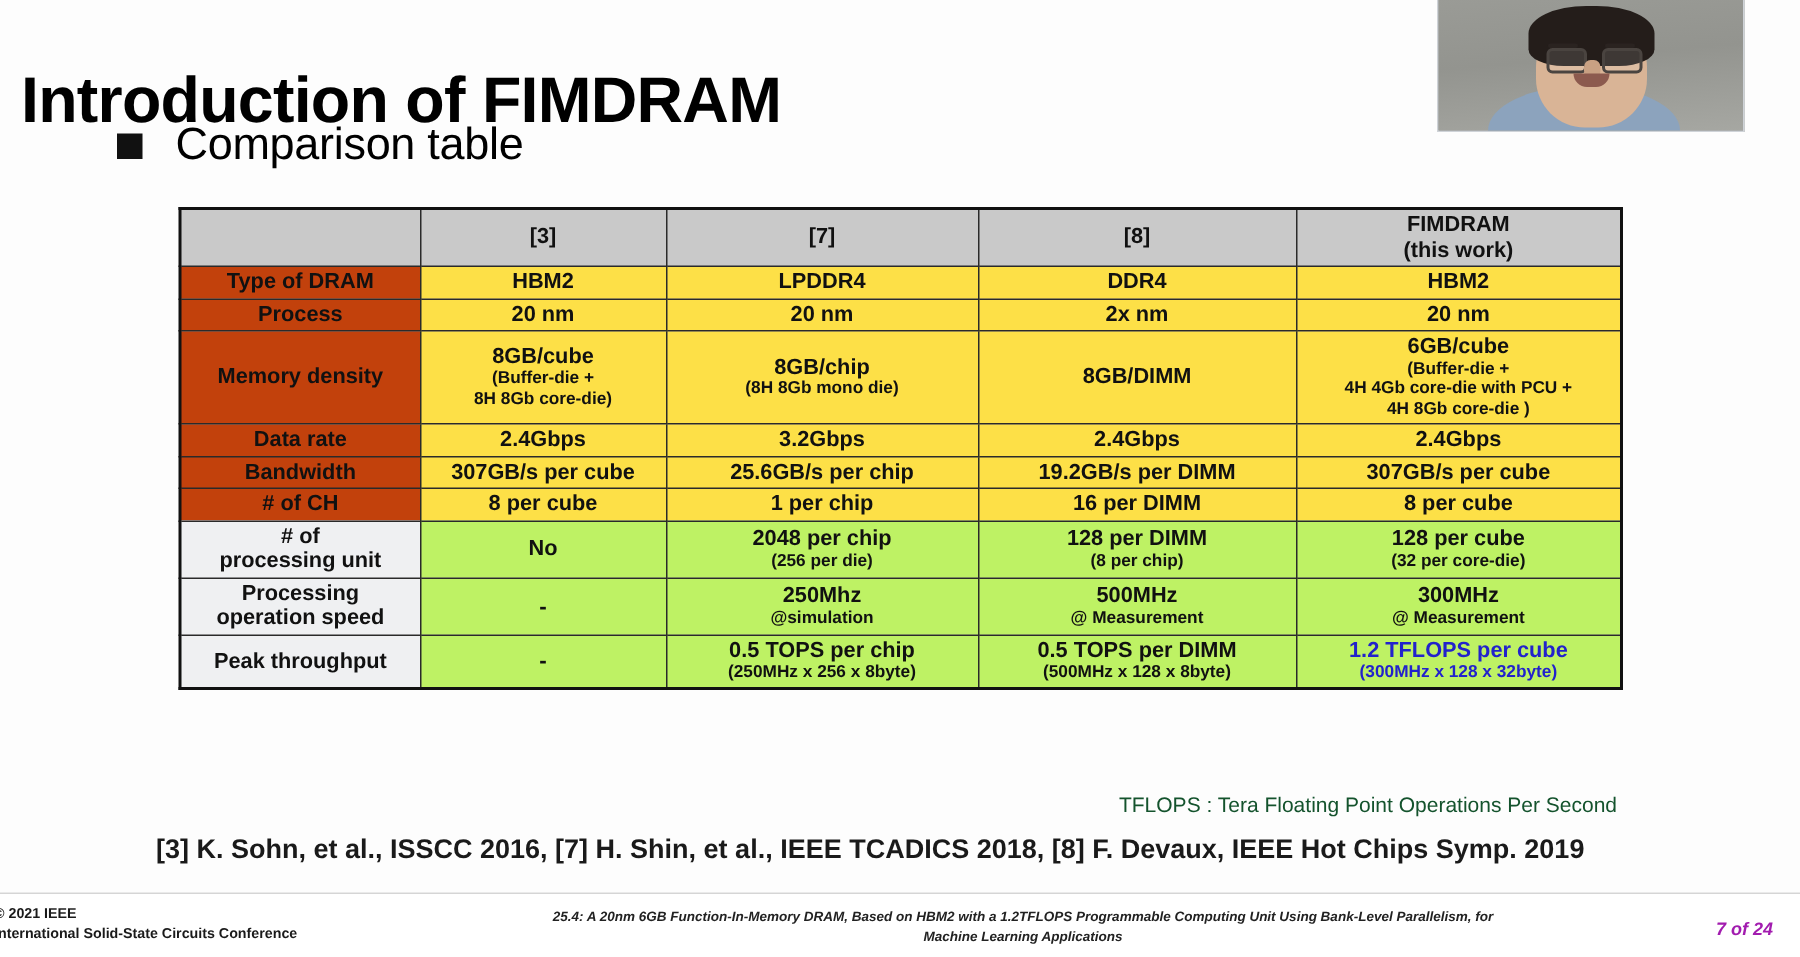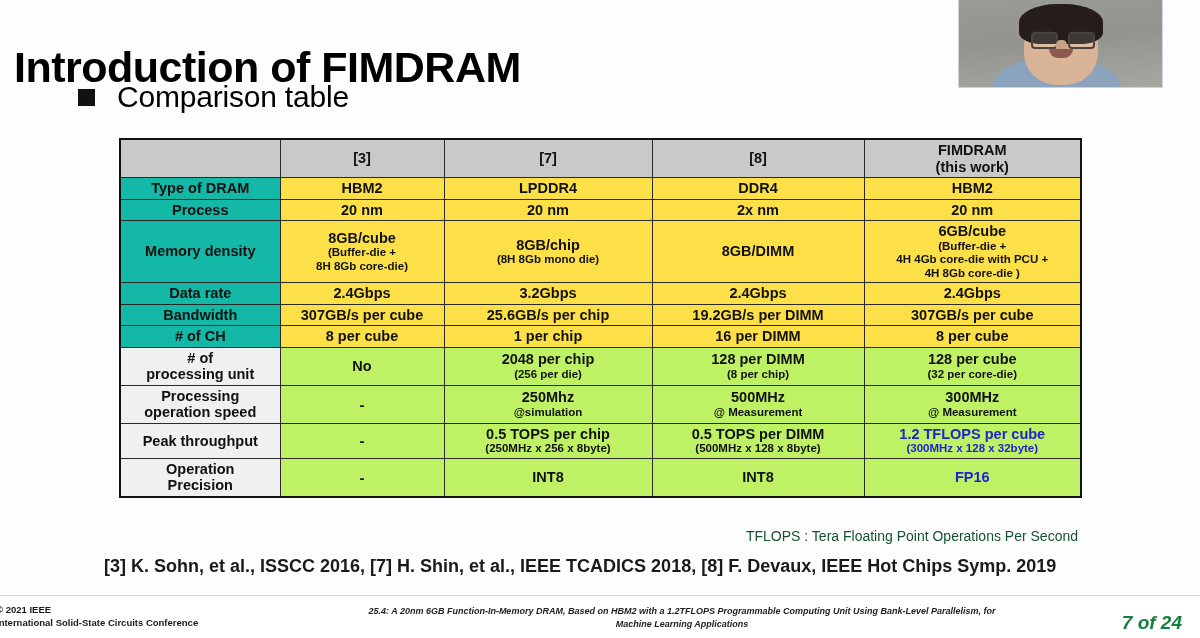--- a/index.html
+++ b/index.html
@@ -170,21 +170,21 @@
     line-height: 1.14;
     color: #111;
   }
   .cmp-table thead th {
     background: #c9c9c9;
     height: 30px;
     font-size: 14.5px;
   }
   .cmp-table thead th.lbl-head { background: #c9c9c9; }
   td.row-label, th.row-label {
-    background: #14b8a6;
+    background: #c2410c;
     font-size: 14.5px;
   }
   tr.shade td { background: #bef264; }
   tr.shade td.row-label { background: #eff0f2; margin-left: 18px; }
   td.plain { background: #fde047; }
   .sub {
     display: block;
     font-size: 11.5px;
     font-weight: bold;
     line-height: 1.18;
@@ -249,24 +249,24 @@
     font-size: 9px;
     font-style: italic;
     font-weight: bold;
     line-height: 1.45;
     color: #222;
   }
   .footer-right {
     position: absolute;
     right: 18px;
     top: 16px;
-    font-size: 19px;
+    font-size: 12px;
     font-weight: bold;
     font-style: italic;
-    color: #15803d;
+    color: #a21caf;
   }
 </style>
 </head>
 <body>
 
 <div class="slide-title">Introduction of FIMDRAM</div>
 
 <div class="bullet-row">
   <span class="bullet-square"></span>
   <span class="bullet-text">Comparison table</span>
@@ -363,27 +363,20 @@
         <td><span>500MHz</span><span class="sub">@ Measurement</span></td>
         <td><span>300MHz</span><span class="sub">@ Measurement</span></td>
       </tr>
       <tr class="shade">
         <td class="row-label">Peak throughput</td>
         <td><span class="dash">-</span></td>
         <td><span>0.5 TOPS per chip</span><span class="sub">(250MHz x 256 x 8byte)</span></td>
         <td><span>0.5 TOPS per DIMM</span><span class="sub">(500MHz x 128 x 8byte)</span></td>
         <td><span class=" accent">1.2 TFLOPS per cube</span><span class="sub accent">(300MHz x 128 x 32byte)</span></td>
       </tr>
-      <tr class="shade">
-        <td class="row-label">Operation<br>Precision</td>
-        <td><span class="dash">-</span></td>
-        <td><span>INT8</span></td>
-        <td><span>INT8</span></td>
-        <td><span class=" accent">FP16</span></td>
-      </tr>
     </tbody>
 </table>
 
 <div class="tflops-note">TFLOPS : Tera Floating Point Operations Per Second</div>
 <div class="ref-note">[3] K. Sohn, et al., ISSCC 2016, [7] H. Shin, et al., IEEE TCADICS 2018, [8] F. Devaux, IEEE Hot Chips Symp. 2019</div>
 
 <div class="footer">
   <div class="footer-left">
     <div>© 2021 IEEE</div>
     <div>International Solid-State Circuits Conference</div>

